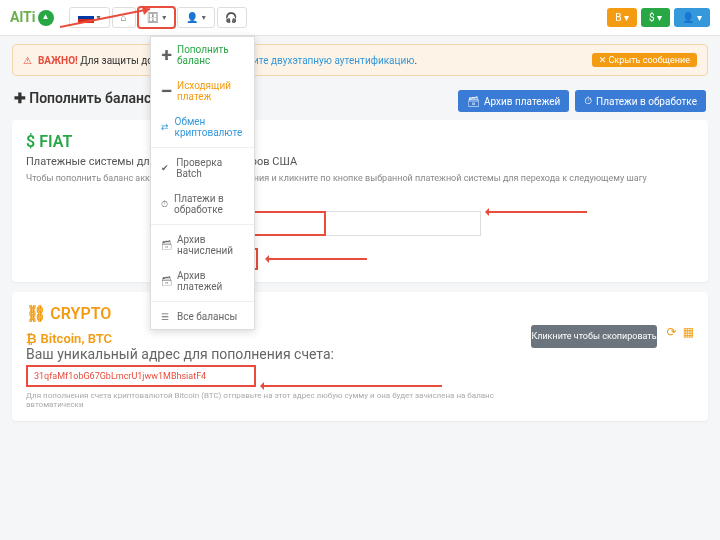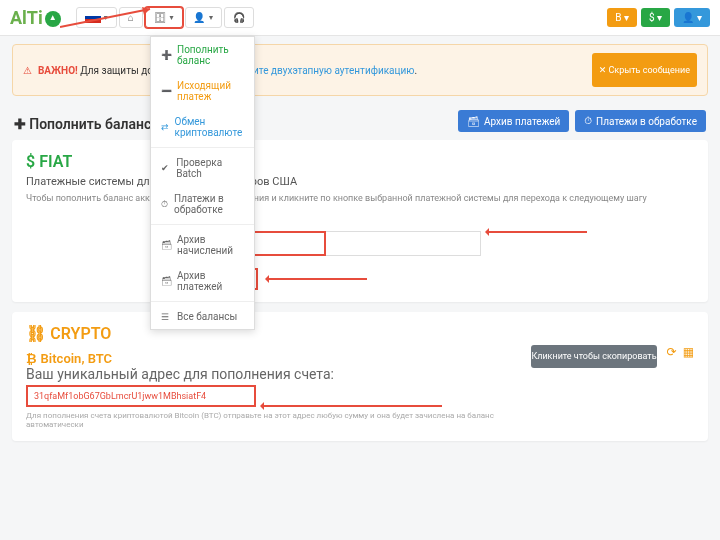--- a/index.html
+++ b/index.html
@@ -1,18 +1,18 @@
 <!DOCTYPE html>
 <html><head>
 <meta charset="utf-8">
 <style>
 *{box-sizing:border-box;margin:0;padding:0;font-family:-apple-system,BlinkMacSystemFont,"Segoe UI",Roboto,Arial,sans-serif}
 body{background:#f5f6f7;font-size:11px;color:#333;width:720px;height:540px;overflow:hidden}
 .navbar{background:#fff;height:36px;display:flex;align-items:center;padding:0 10px;border-bottom:1px solid #e5e5e5;position:relative}
-.logo{font-weight:700;font-size:18px;color:#333}
+.logo{font-weight:700;font-size:14px;color:#333}
 .logo span{color:#6ab04c}
 .logo-circle{display:inline-block;width:16px;height:16px;border-radius:50%;background:#28a745;vertical-align:middle;margin-left:2px;position:relative}
 .logo-circle::after{content:"▲";color:#fff;font-size:8px;position:absolute;top:2px;left:4px}
 .nav-icons{display:flex;gap:2px;margin-left:15px}
 .nav-btn{background:#fff;border:1px solid #ddd;border-radius:3px;padding:4px 8px;cursor:pointer;font-size:10px;color:#666;display:flex;align-items:center;gap:3px}
 .nav-btn.active{border-color:#e74c3c;box-shadow:0 0 0 1px #e74c3c}
 .caret{font-size:8px}
 .nav-right{margin-left:auto;display:flex;gap:4px}
 .btn-warn{background:#f39c12;color:#fff;border:none;border-radius:3px;padding:4px 8px;font-size:10px;cursor:pointer}
 .btn-success{background:#28a745;color:#fff;border:none;border-radius:3px;padding:4px 8px;font-size:10px;cursor:pointer}
@@ -21,22 +21,22 @@
 .dd-item{padding:7px 10px;font-size:10px;color:#666;cursor:pointer;display:flex;align-items:center;gap:6px}
 .dd-item.green{color:#28a745}
 .dd-item.orange{color:#f39c12}
 .dd-item.blue{color:#3498db}
 .dd-sep{height:1px;background:#eee;margin:2px 0}
 .dd-icon{font-size:9px;width:10px}
 .alert{background:#fdf3e6;border:1px solid #f5d6a8;border-radius:4px;margin:8px 12px;padding:8px 10px;display:flex;align-items:center;font-size:10px}
 .alert-icon{color:#e74c3c;margin-right:6px}
 .alert strong{color:#e74c3c}
 .alert a{color:#3498db;text-decoration:none}
-.alert-close{margin-left:auto;background:#f39c12;color:#fff;border:none;padding:12px 7px;border-radius:3px;font-size:9px;cursor:pointer}
-.page-header{display:flex;align-items:flex-end;padding:6px 14px 8px}
+.alert-close{margin-left:auto;background:#f39c12;color:#fff;border:none;padding:2px 7px;border-radius:3px;font-size:9px;cursor:pointer}
+.page-header{display:flex;align-items:flex-start;padding:6px 14px 8px}
 .page-title{font-size:14px;font-weight:600;color:#333}
 .page-actions{margin-left:auto;display:flex;gap:6px}
 .btn-blue{background:#3a7bd5;color:#fff;border:none;border-radius:3px;padding:5px 9px;font-size:10px;cursor:pointer;display:flex;align-items:center;gap:4px}
 .card{background:#fff;border-radius:4px;margin:0 12px 10px;padding:12px 14px;box-shadow:0 1px 2px rgba(0,0,0,0.05)}
 .fiat-title{color:#28a745;font-size:16px;font-weight:600;display:flex;align-items:center;gap:4px}
 .crypto-title{color:#f39c12;font-size:16px;font-weight:600;display:flex;align-items:center;gap:4px}
 .section-sub{font-size:11px;color:#555;margin-top:4px}
 .section-desc{font-size:9px;color:#888;margin-top:4px;line-height:1.4}
 .form-row{margin:12px 0 0 140px}
 .label{font-size:10px;color:#666}

